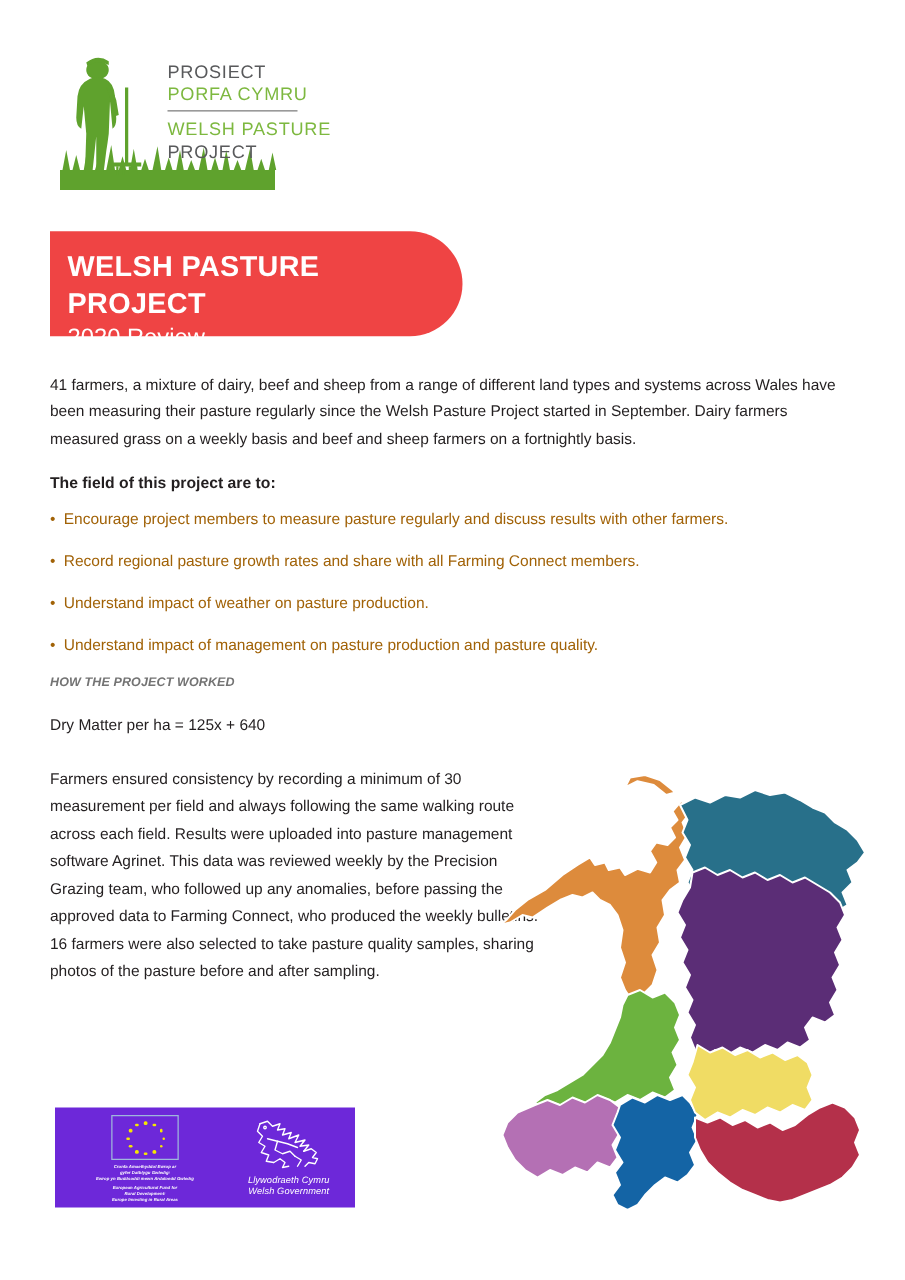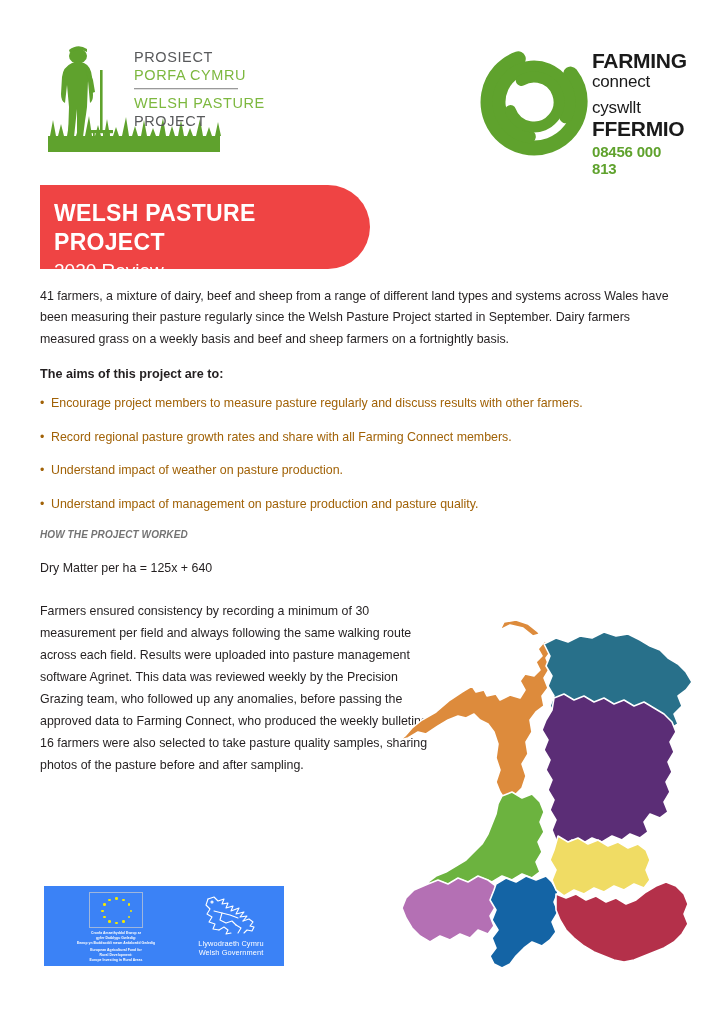--- a/index.html
+++ b/index.html
@@ -111,21 +111,21 @@
     font-size: 19px;
     font-weight: normal;
     line-height: 1.3;
     margin-top: 2px;
   }
 
   
   .content {
     position: absolute;
     left: 40px;
-    top: 286px;
+    top: 298px;
     width: 648px;
   }
   p.intro {
     margin: 0;
     font-size: 12.4px;
     line-height: 1.72;
     color: #231f20;
   }
   .aims-heading {
     margin: 17px 0 0 0;
@@ -189,23 +189,24 @@
   }
   .map-wrap svg { display: block; }
 
   
   .footer-logo {
     position: absolute;
     left: 44px;
     top: 886px;
     width: 240px;
     height: 80px;
-    background: #3b82f6;
+    background: #6d28d9;
     color: #ffffff;
     box-sizing: border-box;
+    font-style: italic;
   }
   .eu-block {
     position: absolute;
     left: 10px;
     top: 6px;
     width: 124px;
     text-align: center;
   }
   .eu-flag {
     width: 54px;
@@ -291,50 +292,32 @@
       </g>
 
       <text x="86" y="22" font-family="Liberation Sans, sans-serif" font-size="14.5" fill="#58595B" letter-spacing="0.6">PROSIECT</text>
       <text x="86" y="40" font-family="Liberation Sans, sans-serif" font-size="14.5" fill="#7DB83F" letter-spacing="0.6">PORFA CYMRU</text>
       <rect x="86" y="48" width="104" height="1.3" fill="#9a9a9a"></rect>
       <text x="86" y="68" font-family="Liberation Sans, sans-serif" font-size="14.5" fill="#7DB83F" letter-spacing="0.6">WELSH PASTURE</text>
       <text x="86" y="86" font-family="Liberation Sans, sans-serif" font-size="14.5" fill="#58595B" letter-spacing="0.6">PROJECT</text>
     </svg>
   </div>
 
-  <div class="fc-logo">
-    <div class="fc-mark">
-      <svg width="108" height="108" viewBox="0 0 108 108" xmlns="http://www.w3.org/2000/svg">
-        <g fill="none" stroke="#5FA22D">
-          <path d="M54 8 a46 46 0 1 0 0.1 0" stroke-width="15" stroke-linecap="round" transform="rotate(-20 54 54)" stroke-dasharray="230 60"></path>
-          <path d="M54 19 a35 35 0 1 0 0.1 0" stroke-width="13" stroke-linecap="round" transform="rotate(115 54 54)" stroke-dasharray="175 45"></path>
-          <path d="M54 29 a25 25 0 1 0 0.1 0" stroke-width="11" stroke-linecap="round" transform="rotate(250 54 54)" stroke-dasharray="122 35"></path>
-        </g>
-      </svg>
-    </div>
-    <div class="fc-text">
-      <div class="fc-line1">FARMING</div>
-      <div class="fc-line2">connect</div>
-      <div class="fc-line3">cyswllt</div>
-      <div class="fc-line4">FFERMIO</div>
-      <div class="fc-phone">08456 000 813</div>
-    </div>
-  </div>
 </div>
 
 <div class="banner">
   <div class="banner-title">WELSH PASTURE PROJECT</div>
   <div class="banner-sub">2020 Review</div>
 </div>
 
 <div class="content">
 
   <p class="intro">41 farmers, a mixture of dairy, beef and sheep from a range of different land types and systems across Wales have been measuring their pasture regularly since the Welsh Pasture Project started in September. Dairy farmers measured grass on a weekly basis and beef and sheep farmers on a fortnightly basis.</p>
 
-  <p class="aims-heading">The aims of this project are to:</p>
+  <p class="aims-heading">The field of this project are to:</p>
 
   <ul class="aims">
     <li>Encourage project members to measure pasture regularly and discuss results with other farmers.</li>
     <li>Record regional pasture growth rates and share with all Farming Connect members.</li>
     <li>Understand impact of weather on pasture production.</li>
     <li>Understand impact of management on pasture production and pasture quality.</li>
   </ul>
 
   <p class="section-heading">HOW THE PROJECT WORKED</p>
 

